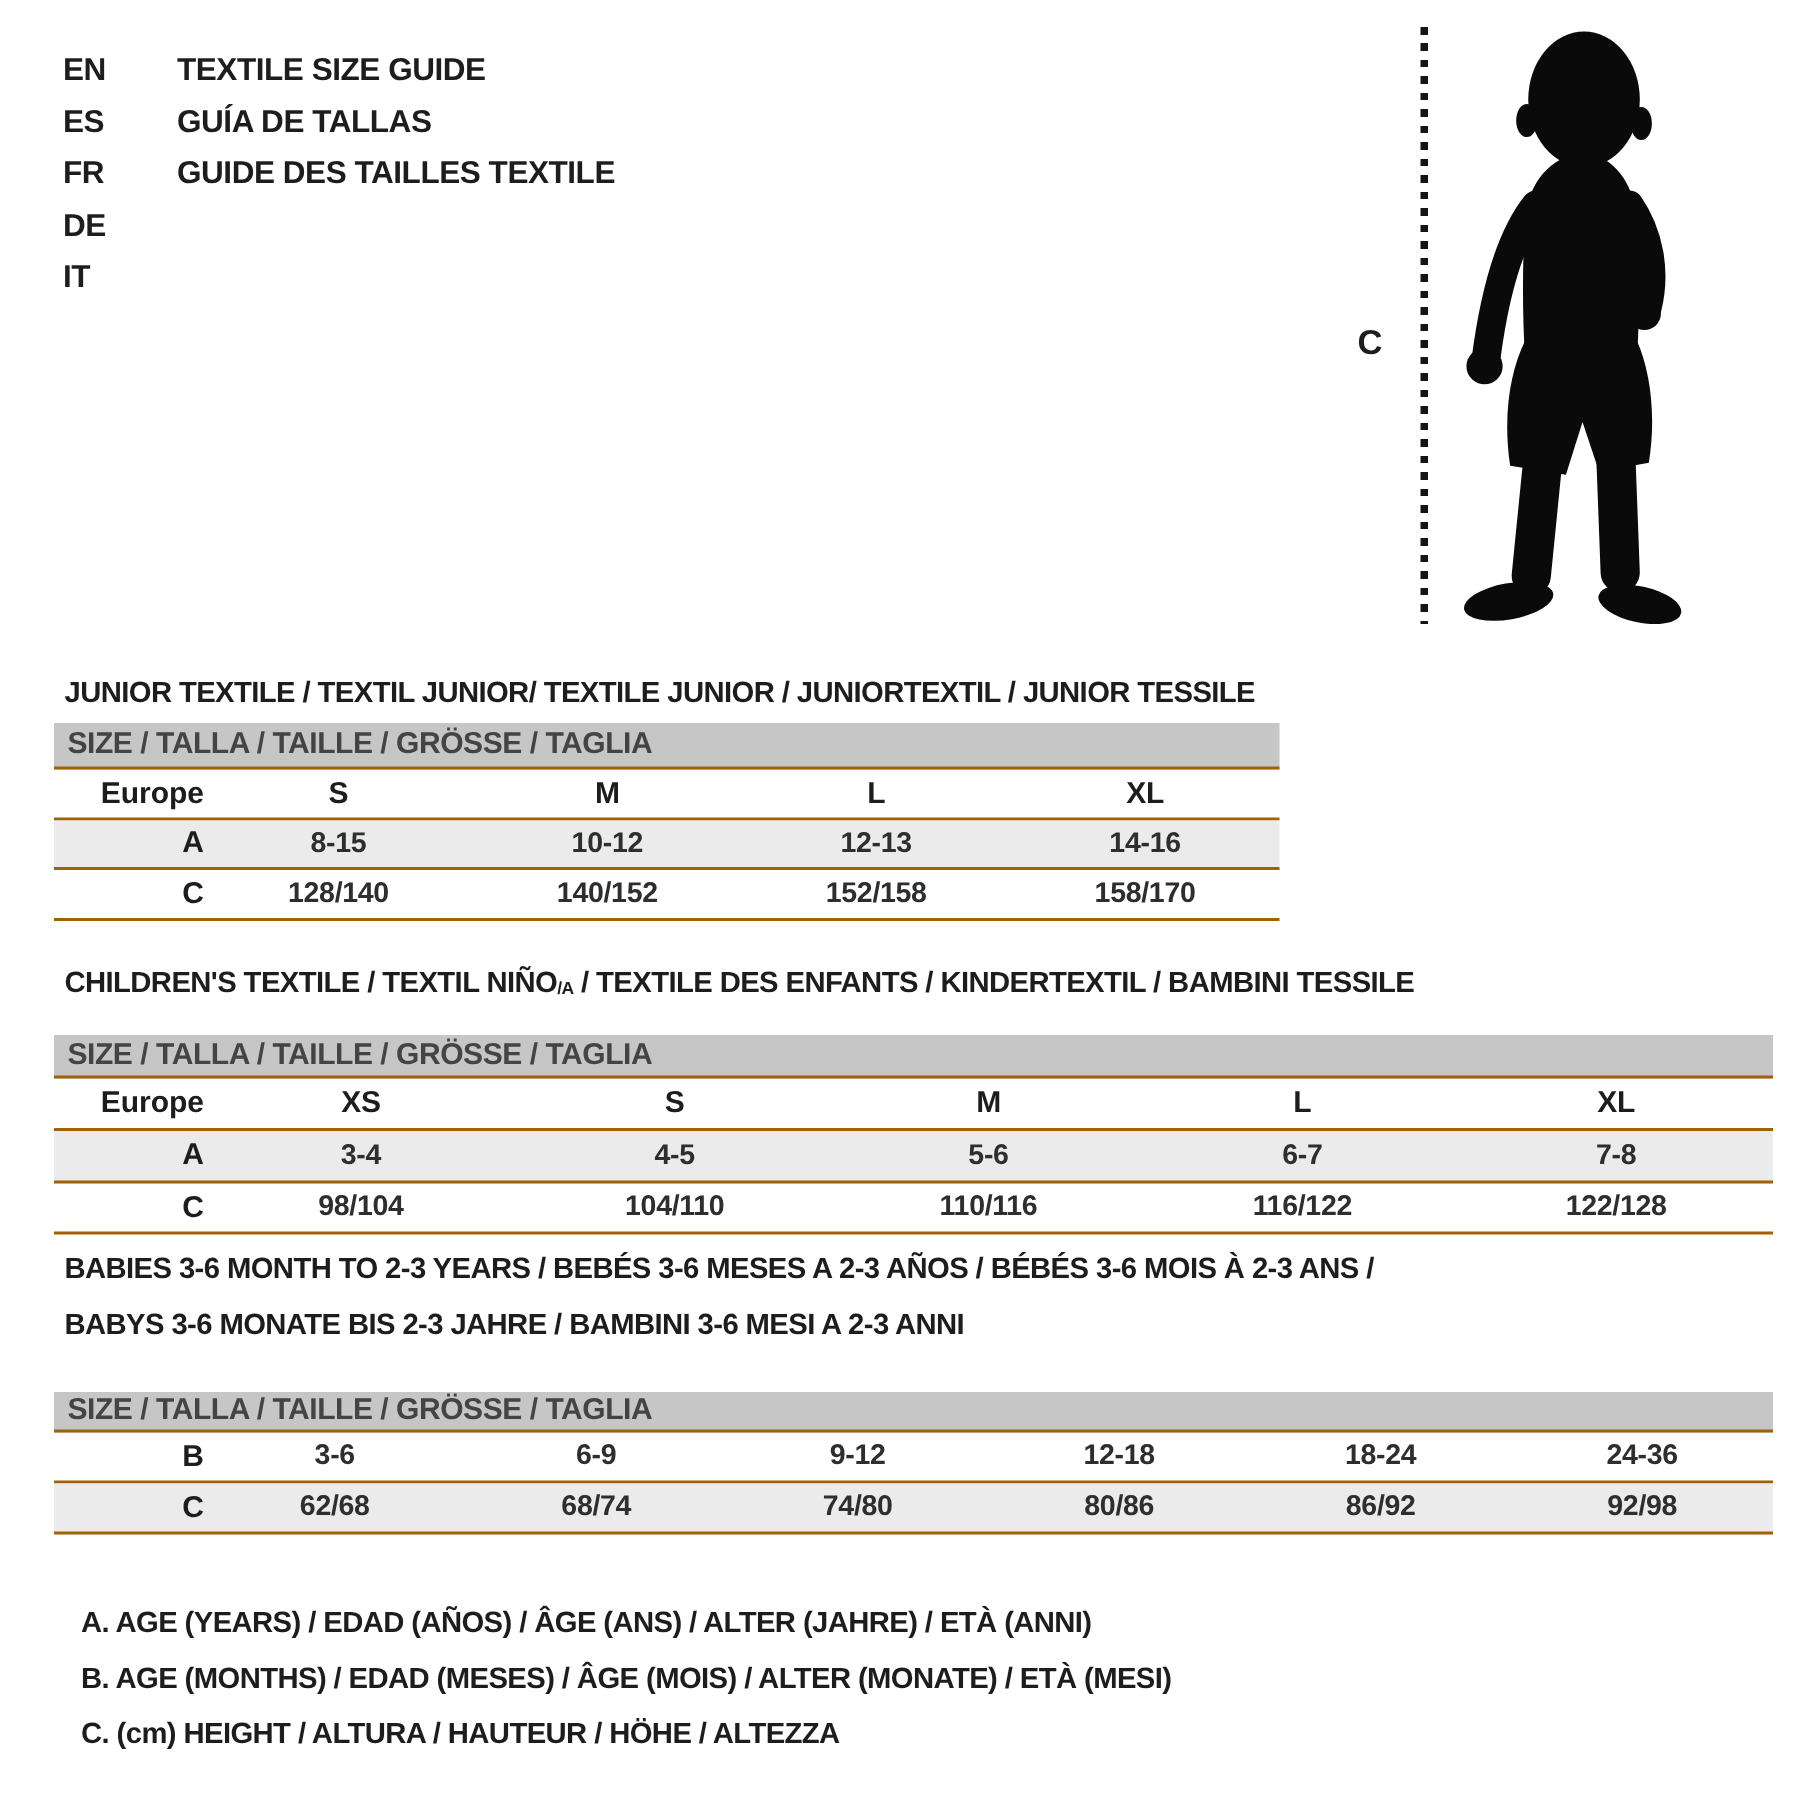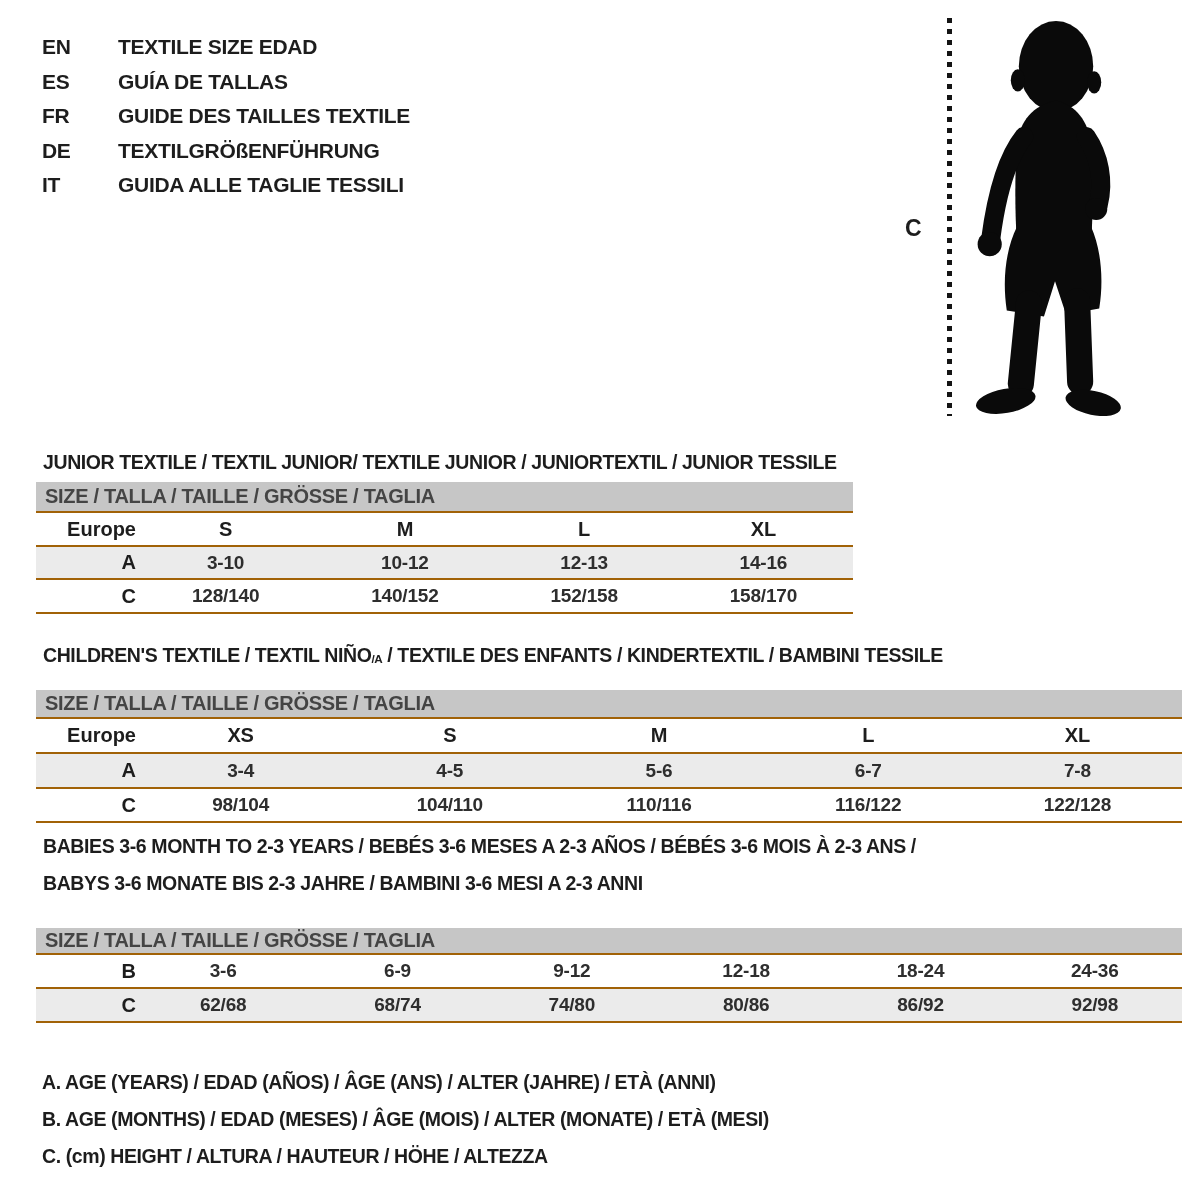--- a/index.html
+++ b/index.html
@@ -58,50 +58,48 @@
     font-size:20px; font-weight:bold; text-align:right;
   }
   .t-row .data-cell {
     flex:1; text-align:center;
     font-size:19px; font-weight:bold; color:var(--values-text); letter-spacing:-0.2px;
   }
   .t-row.cols-row .data-cell { color:var(--text); font-size:20px; }
   .t-row.alt { background:var(--row-alt-bg); }
 
   
-  .legend-block { position:absolute; left:42px; top:1071px; }
+  .legend-block { position:absolute; left:54px; top:1071px; }
   .legend-line {
     height:37px; font-size:19.5px; font-weight:bold; letter-spacing:-0.4px; white-space:nowrap;
   }
 </style>
 </head>
 <body>
 
 <div class="page">
 
   <div class="lang-block">
     <div class="lang-row">
       <span class="lang-code">EN</span>
-      <span class="lang-title">TEXTILE SIZE EDAD</span>
+      <span class="lang-title">TEXTILE SIZE GUIDE</span>
     </div>
     <div class="lang-row">
       <span class="lang-code">ES</span>
       <span class="lang-title">GUÍA DE TALLAS</span>
     </div>
     <div class="lang-row">
       <span class="lang-code">FR</span>
       <span class="lang-title">GUIDE DES TAILLES TEXTILE</span>
     </div>
     <div class="lang-row">
       <span class="lang-code">DE</span>
-      <span class="lang-title">TEXTILGRÖßENFÜHRUNG</span>
     </div>
     <div class="lang-row">
       <span class="lang-code">IT</span>
-      <span class="lang-title">GUIDA ALLE TAGLIE TESSILI</span>
     </div>
   </div>
 
   <div class="measure-line"></div>
   <div class="measure-label">C</div>
   <div class="baby-figure">
     <svg width="172" height="402" viewBox="0 0 160 400" xmlns="http://www.w3.org/2000/svg">
       <g fill="#0a0a0a" stroke="none">
 
         <ellipse cx="84" cy="52" rx="37" ry="45"></ellipse>
@@ -133,21 +131,21 @@
     <div class="t-row t-header-bar" style="height:31px;">SIZE / TALLA / TAILLE / GRÖSSE / TAGLIA</div>
     <div class="t-row cols-row" style="height:34px;">
       <span class="label-cell">Europe</span>
       <span class="data-cell">S</span>
       <span class="data-cell">M</span>
       <span class="data-cell">L</span>
       <span class="data-cell">XL</span>
     </div>
     <div class="t-row alt" style="height:33px;">
       <span class="label-cell">A</span>
-      <span class="data-cell">3-10</span>
+      <span class="data-cell">8-15</span>
       <span class="data-cell">10-12</span>
       <span class="data-cell">12-13</span>
       <span class="data-cell">14-16</span>
     </div>
     <div class="t-row" style="height:34px;">
       <span class="label-cell">C</span>
       <span class="data-cell">128/140</span>
       <span class="data-cell">140/152</span>
       <span class="data-cell">152/158</span>
       <span class="data-cell">158/170</span>

